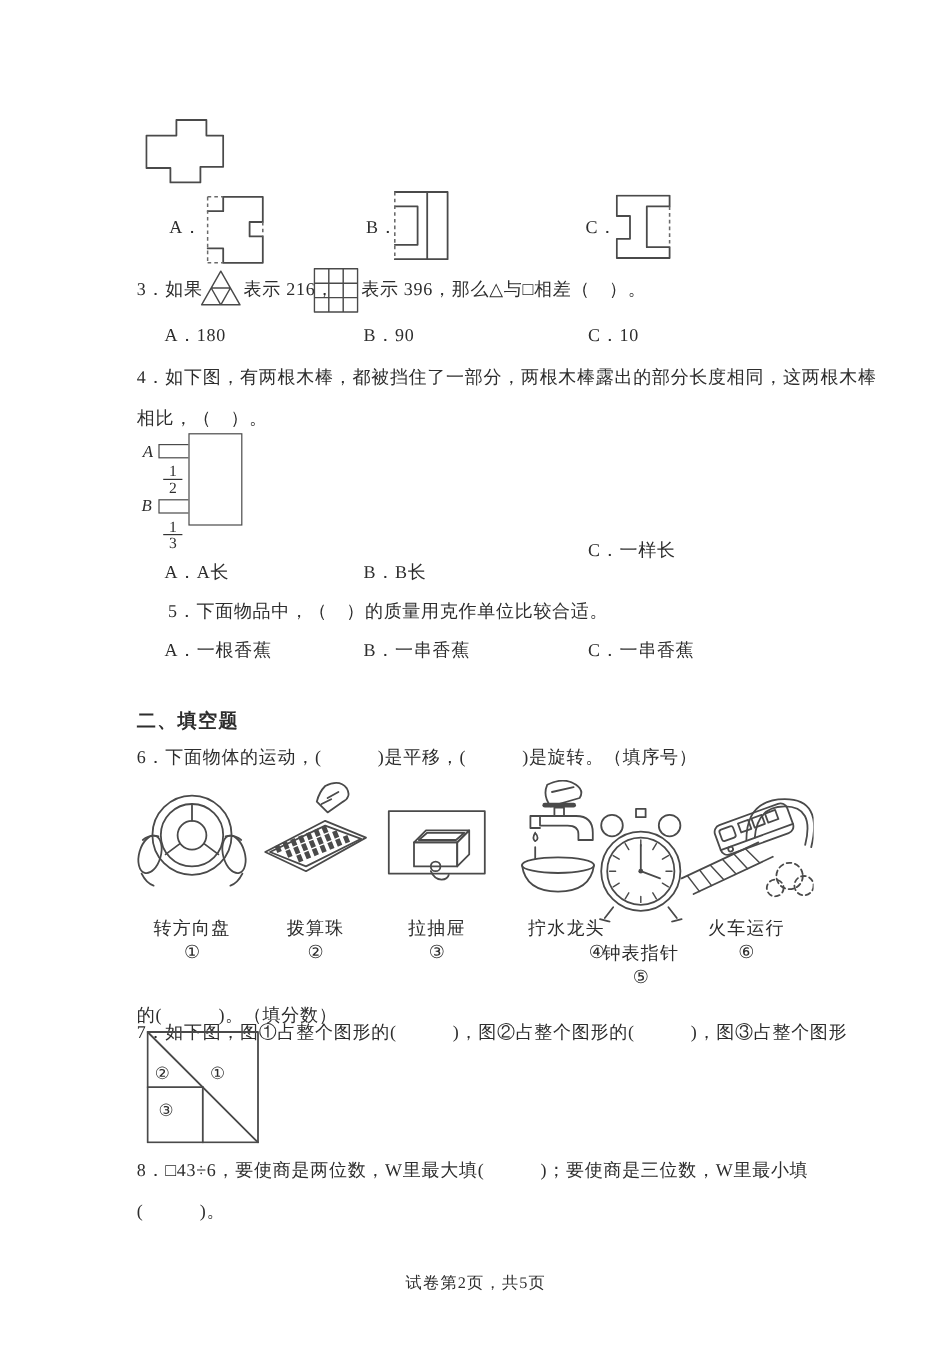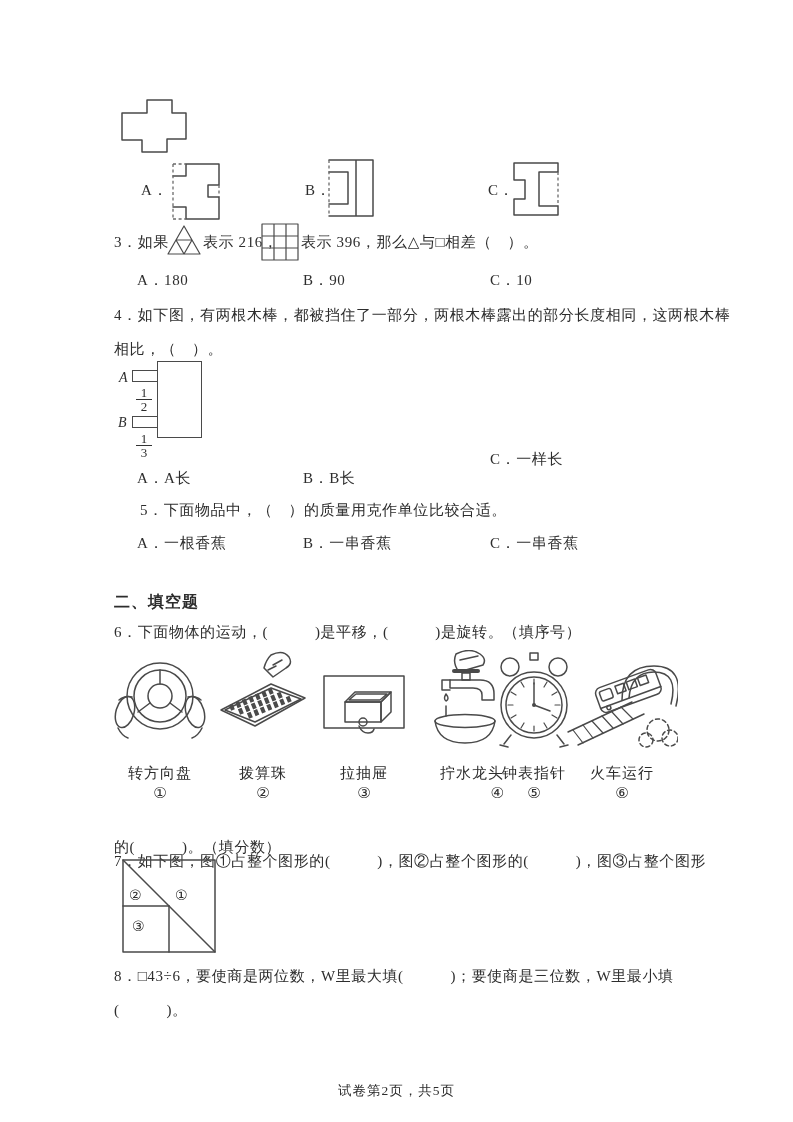--- a/index.html
+++ b/index.html
@@ -171,21 +171,21 @@
         <path class="ln" d="M24,30 h-8 v10 h8"></path>
         <path class="ln" d="M20,44 q-3,5 0,7 q4,-2 0,-7 M20,56 v10"></path>
         <ellipse class="ln" cx="39" cy="71" rx="30" ry="6.5"></ellipse>
         <path class="ln" d="M9,71 q3,22 30,22 q27,0 30,-22"></path>
       </svg>
     </div>
     <div class="pic-label">拧水龙头</div>
     <div class="pic-num">④</div>
   </div>
 
-  <div class="pic-item" style="left:484px;top:648px;">
+  <div class="pic-item" style="left:484px;top:669px;">
     <div class="pic-box">
       <svg width="86" height="98" viewBox="0 0 86 98">
         <circle class="ln" cx="19" cy="17" r="9"></circle>
         <circle class="ln" cx="67" cy="17" r="9"></circle>
         <rect class="ln" x="39" y="3" width="8" height="7"></rect>
         <circle class="ln" cx="43" cy="55" r="33" fill="#fff"></circle>
         <circle class="ln" cx="43" cy="55" r="28"></circle>
         <path class="ln" style="stroke-width:1.2" d="M43,29 V34 M56,32 L53,37 M66,42 L61,45 M69,55 H64 M66,68 L61,65 M56,78 L53,73 M43,81 V76 M30,78 L33,73 M20,68 L25,65 M17,55 H22 M20,42 L25,45 M30,32 L33,37"></path>
         <line class="ln" x1="43" y1="55" x2="43" y2="33"></line>
         <line class="ln" x1="43" y1="55" x2="59" y2="61"></line>
@@ -234,15 +234,15 @@
       <line class="ln" x1="47" y1="47" x2="47" y2="93"></line>
     </svg>
   </div>
   <span class="circled" style="left:175px;top:887px;">①</span>
   <span class="circled" style="left:129px;top:887px;">②</span>
   <span class="circled" style="left:132px;top:918px;">③</span>
 
   <div class="t" style="left:114px;top:967px;">8．□43÷6，要使商是两位数，W里最大填(　　　)；要使商是三位数，W里最小填</div>
   <div class="t" style="left:114px;top:1001px;">(　　　)。</div>
 
-  <div class="footer" style="top:1082px;">试卷第2页，共5页</div>
+  <div class="footer" style="top:1060px;">试卷第2页，共5页</div>
 
 </div>
 
 </body></html>

